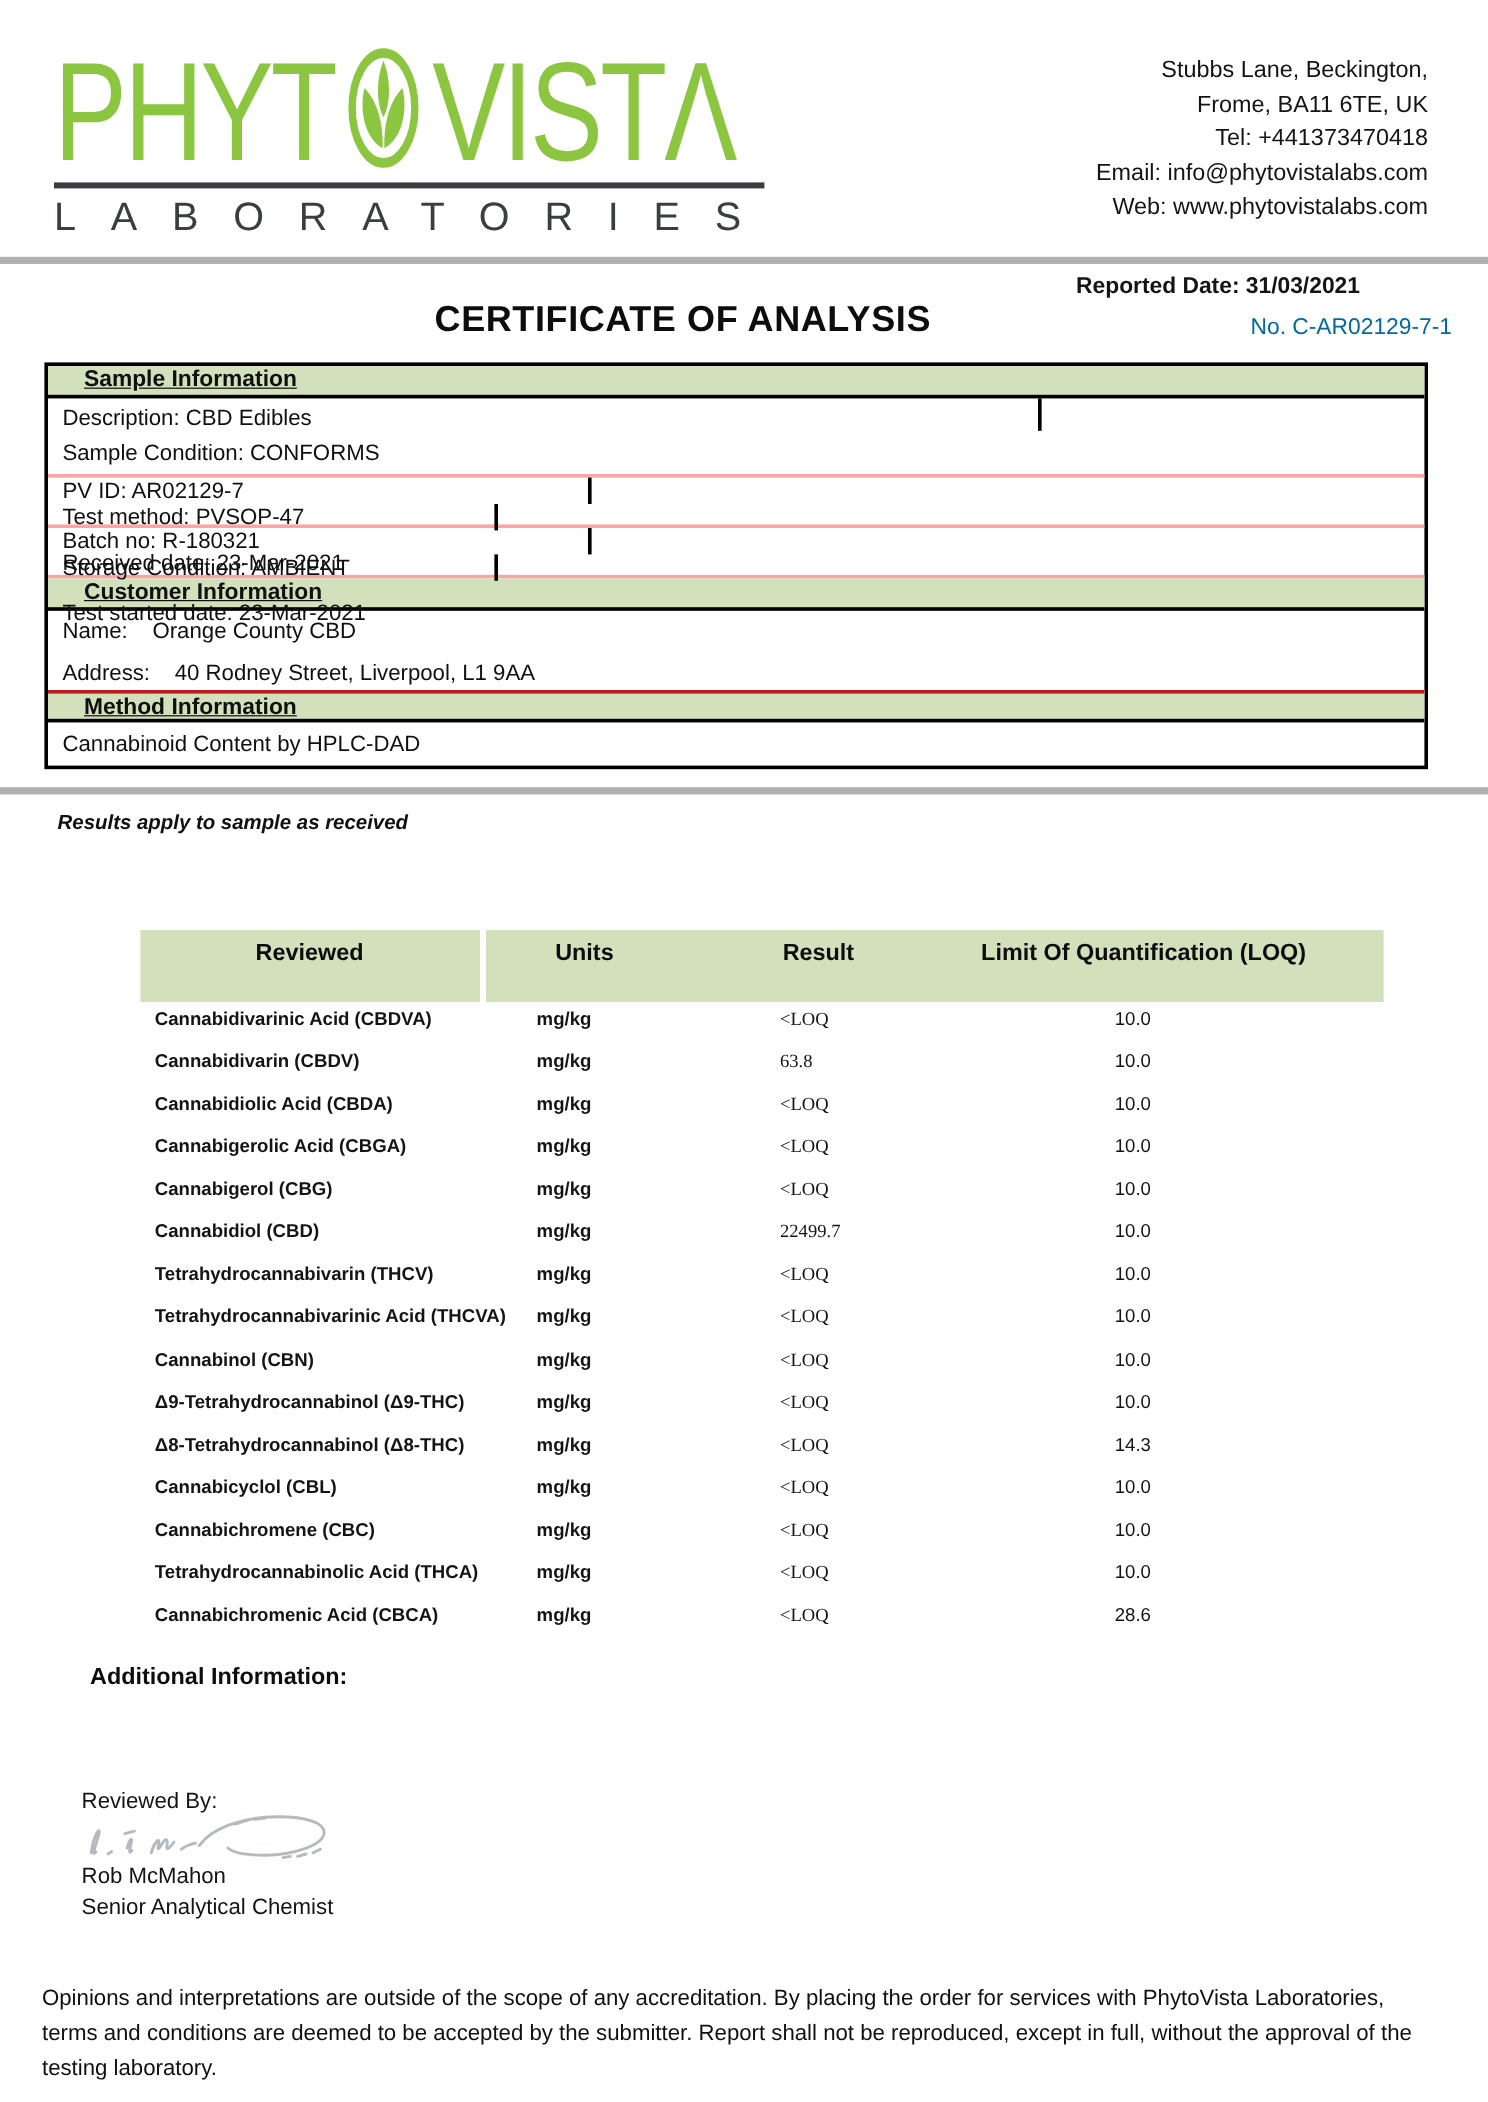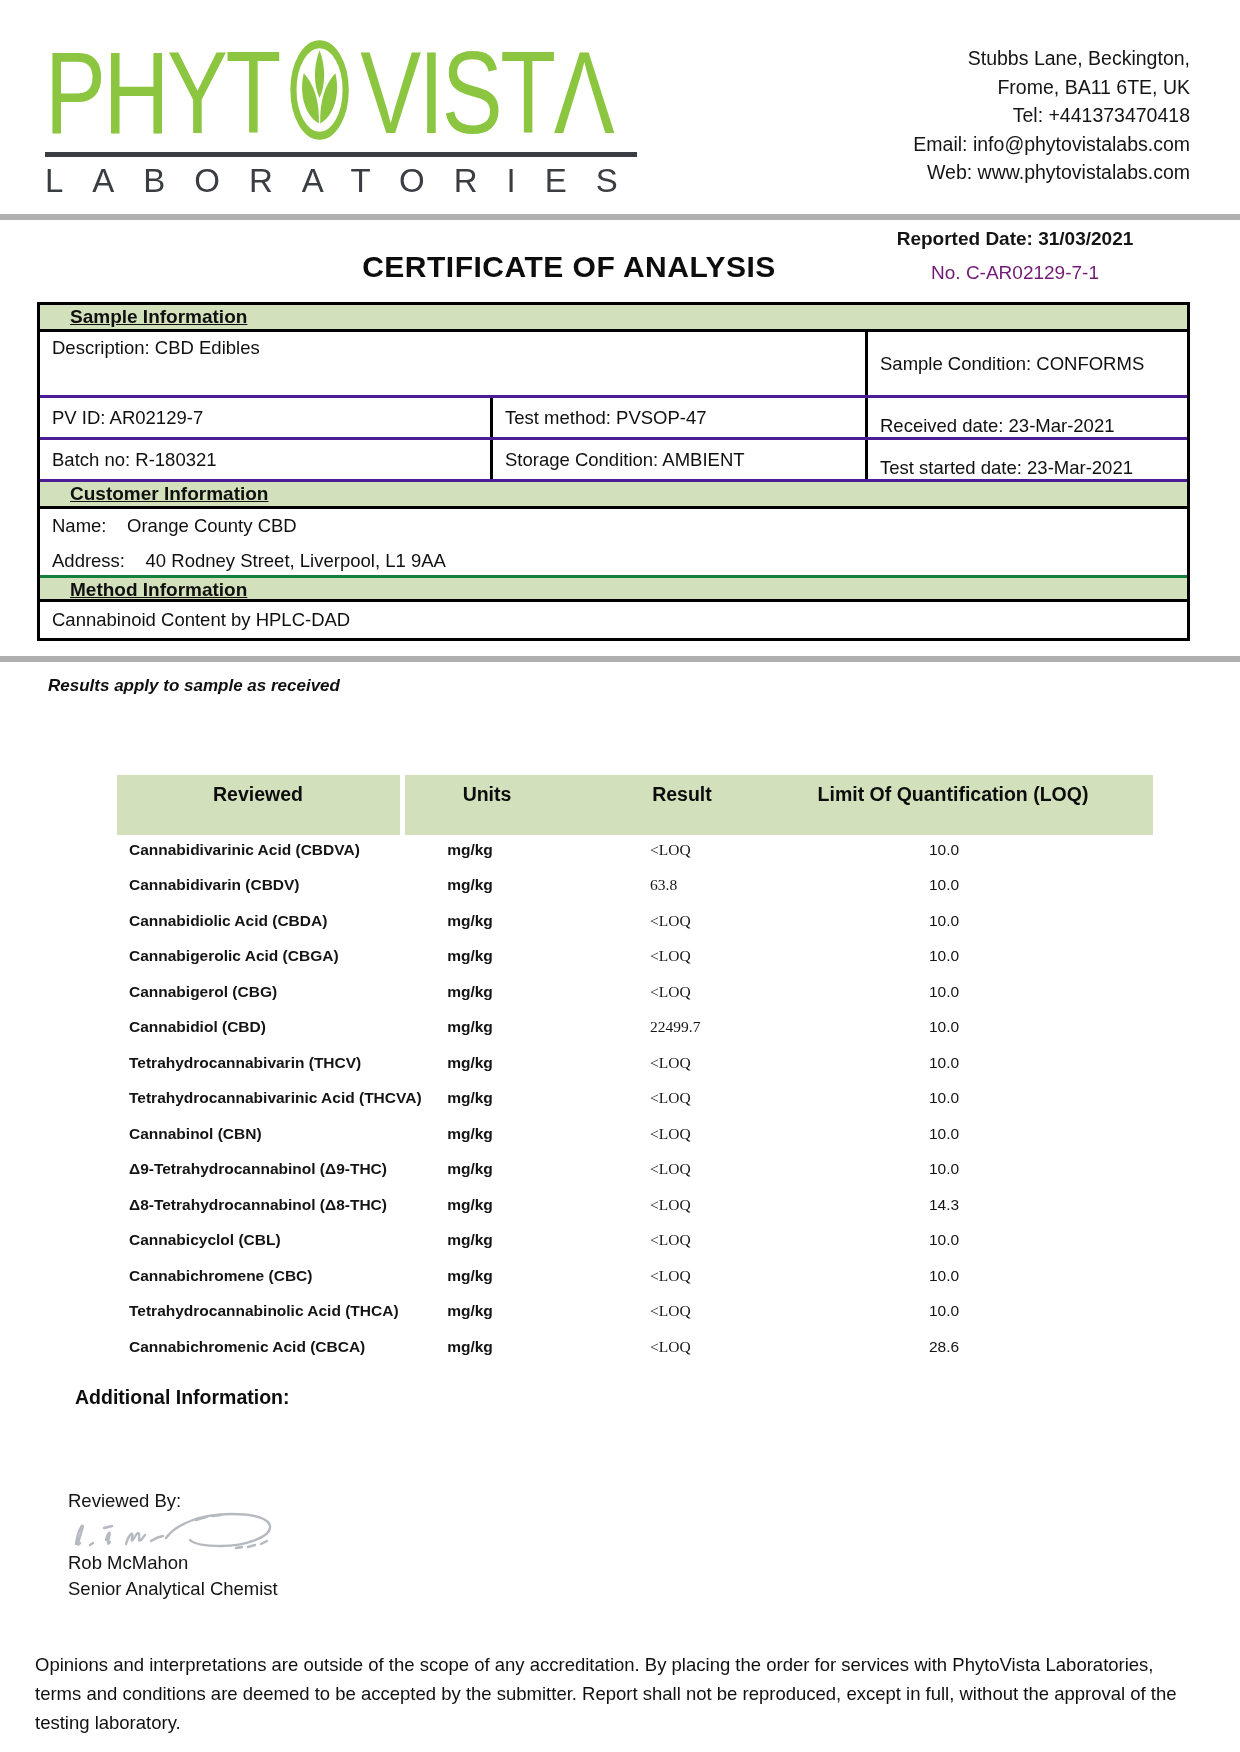--- a/index.html
+++ b/index.html
@@ -16,32 +16,32 @@
            letter-spacing:29px;font-weight:400;white-space:nowrap;}
 
   
   .contact{position:absolute;top:44px;right:50px;text-align:right;
            font-size:19.5px;line-height:28.6px;color:#141414;}
 
   .rule{position:absolute;left:0;width:1240px;height:6px;background:#b0b0b0;}
   .rule1{top:214px;} .rule2{top:656px;}
 
   .reported{position:absolute;left:820px;top:228px;width:390px;text-align:center;font-size:19px;color:#141414;font-weight:bold;}
-  .certno{position:absolute;left:820px;top:262px;width:390px;text-align:center;font-size:19px;color:#701a75;}
+  .certno{position:absolute;left:820px;top:262px;width:390px;text-align:right;font-size:19px;color:#0369a1;}
   .coa-title{position:absolute;left:0;top:250px;width:1138px;text-align:center;
              font-size:30px;font-weight:700;letter-spacing:.5px;color:#0d0d0d;}
 
   
   .infotable{position:absolute;left:37px;top:302px;width:1153px;box-sizing:border-box;
              border:3px solid #000;font-size:18.5px;color:#101010;}
   .gbar{box-sizing:border-box;height:27px;background:#d2e0bc;border-bottom:3px solid #000;
         font-weight:700;font-size:19px;padding:1px 0 0 30px;}
   .gbar span{text-decoration:underline;}
-  .gbar.mid{border-top:3px solid #15803d;}
-  .irow{box-sizing:border-box;display:flex;border-bottom:3px solid #4c1d95;}
+  .gbar.mid{border-top:3px solid #b91c1c;}
+  .irow{box-sizing:border-box;display:flex;border-bottom:3px solid #fca5a5;flex-direction:column;}
   .irow:last-child{border-bottom:none;}
   .cell{box-sizing:border-box;padding-left:12px;display:flex;align-items:center;}
   .desc-row{height:66px;}
   .desc-cell{width:828px;border-right:3px solid #000;align-items:flex-start;padding-top:5px;}
   .cond-cell{flex:1;}
   .trio{height:42px;}
   .c1{width:453px;border-right:3px solid #000;}
   .c2{width:375px;border-right:3px solid #000;}
   .c3{flex:1;margin-top:16px;}
   .cust-block{box-sizing:border-box;height:66px;border-bottom:none;padding:6px 0 0 12px;}

